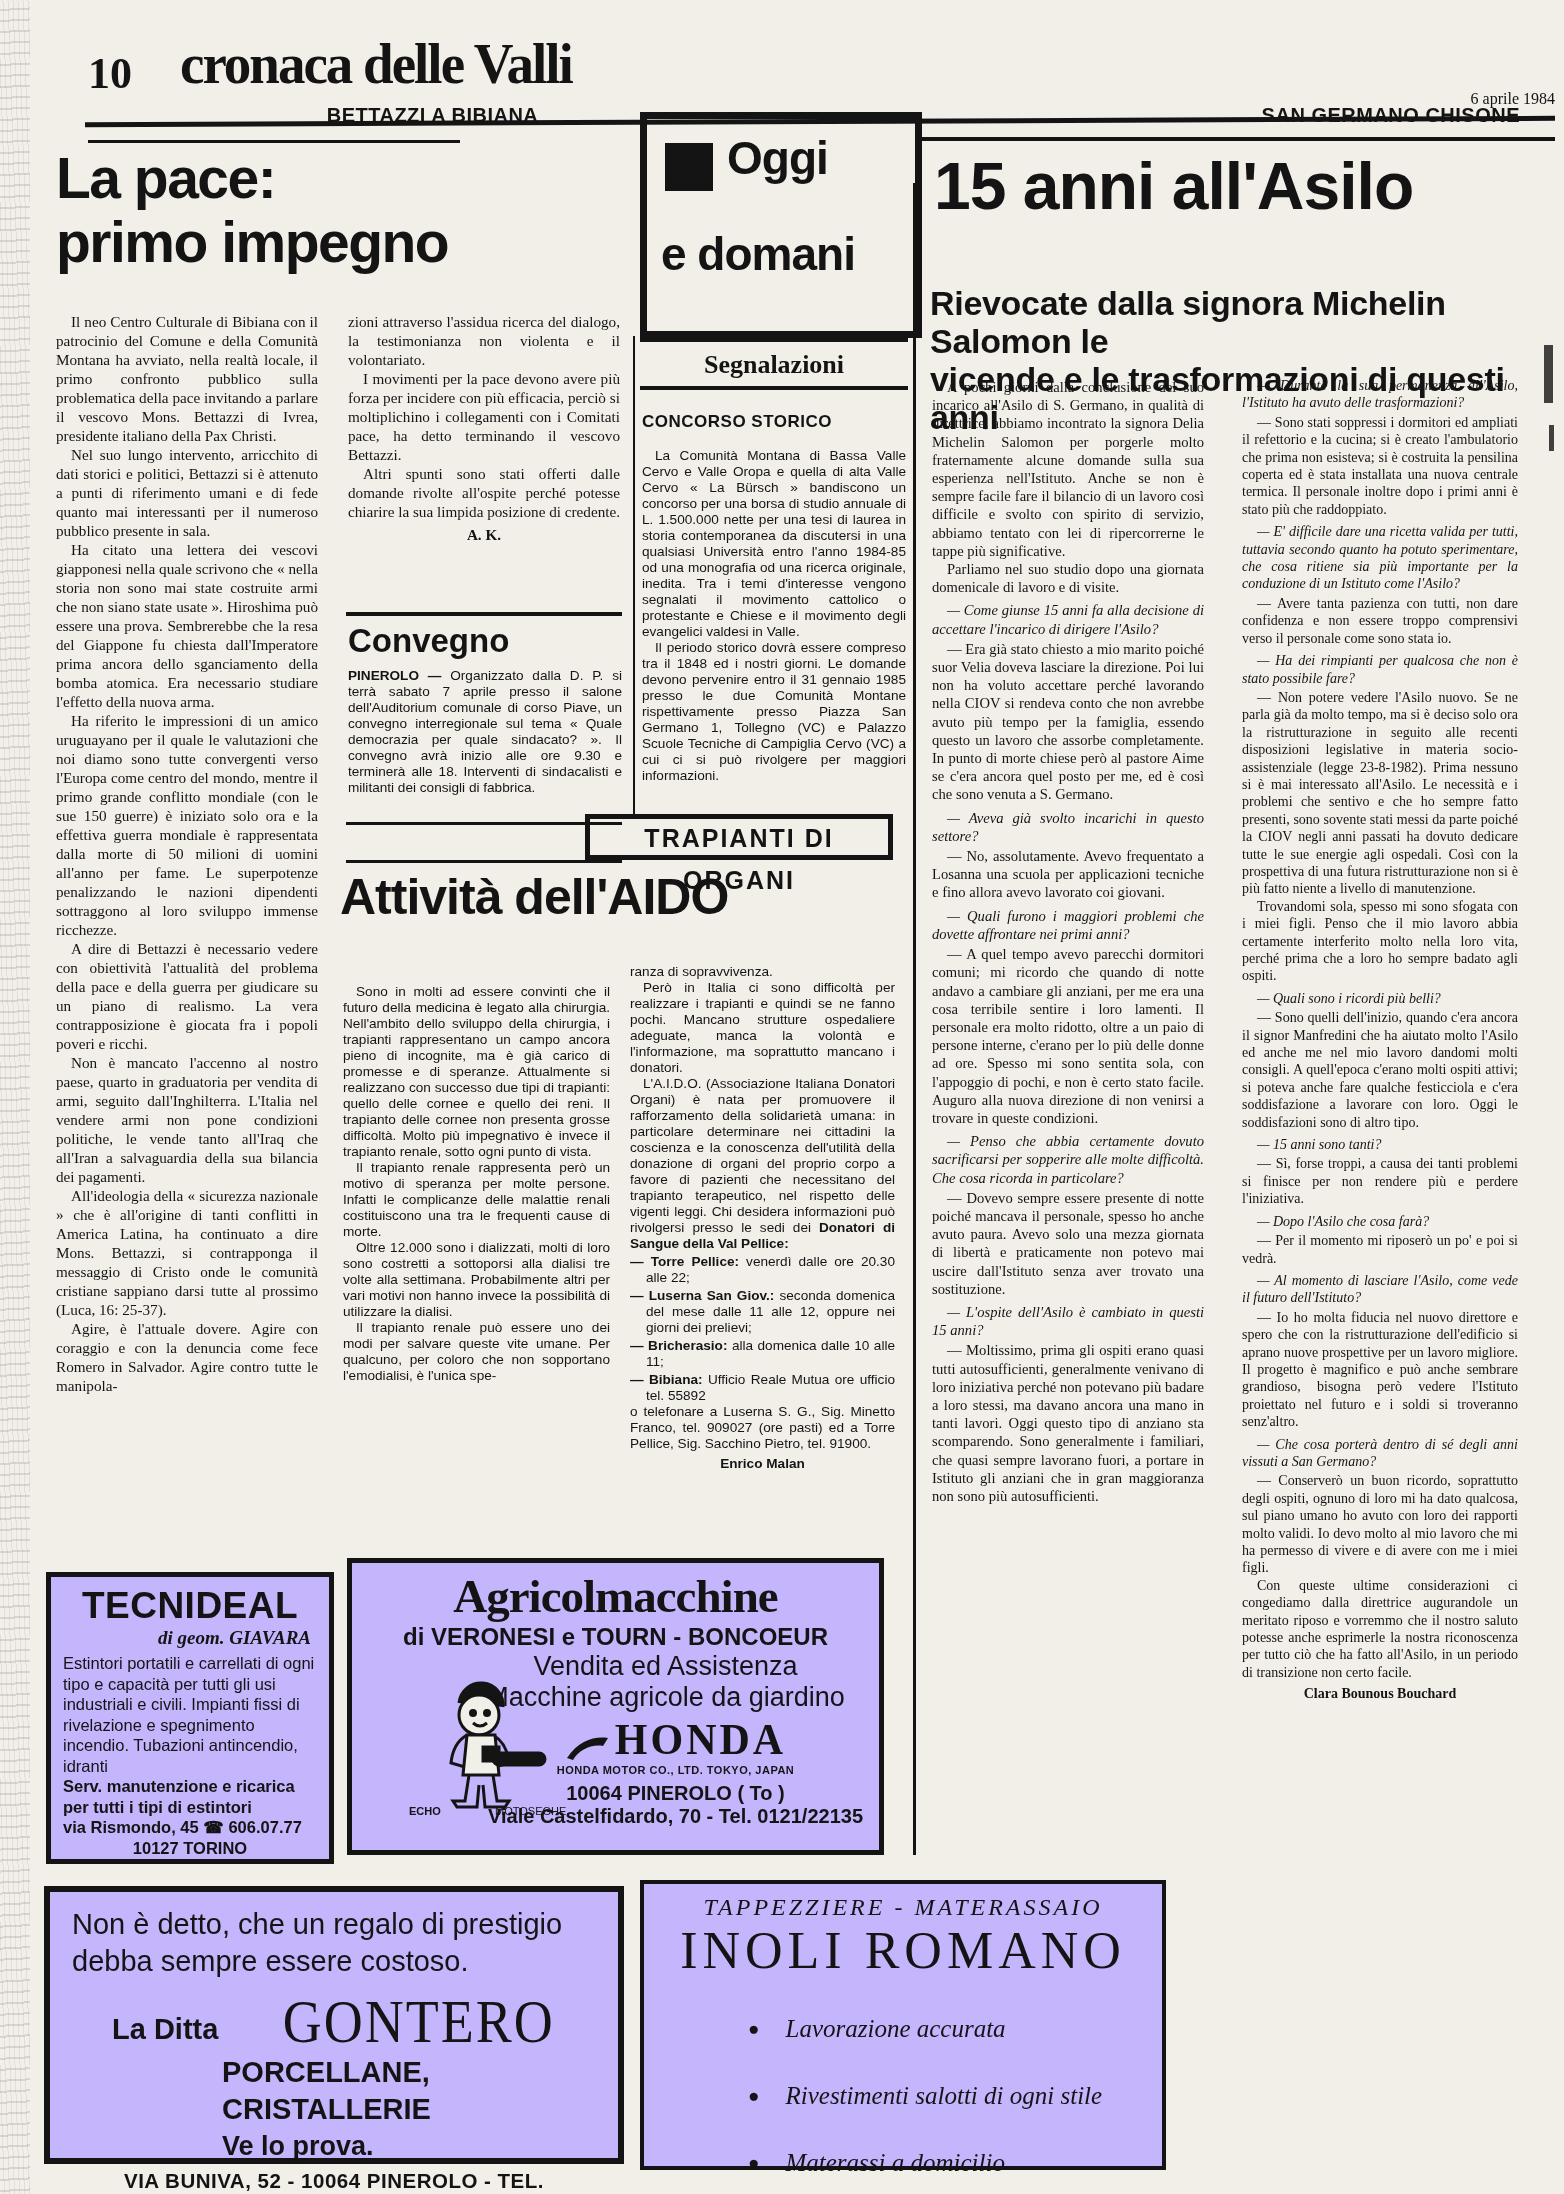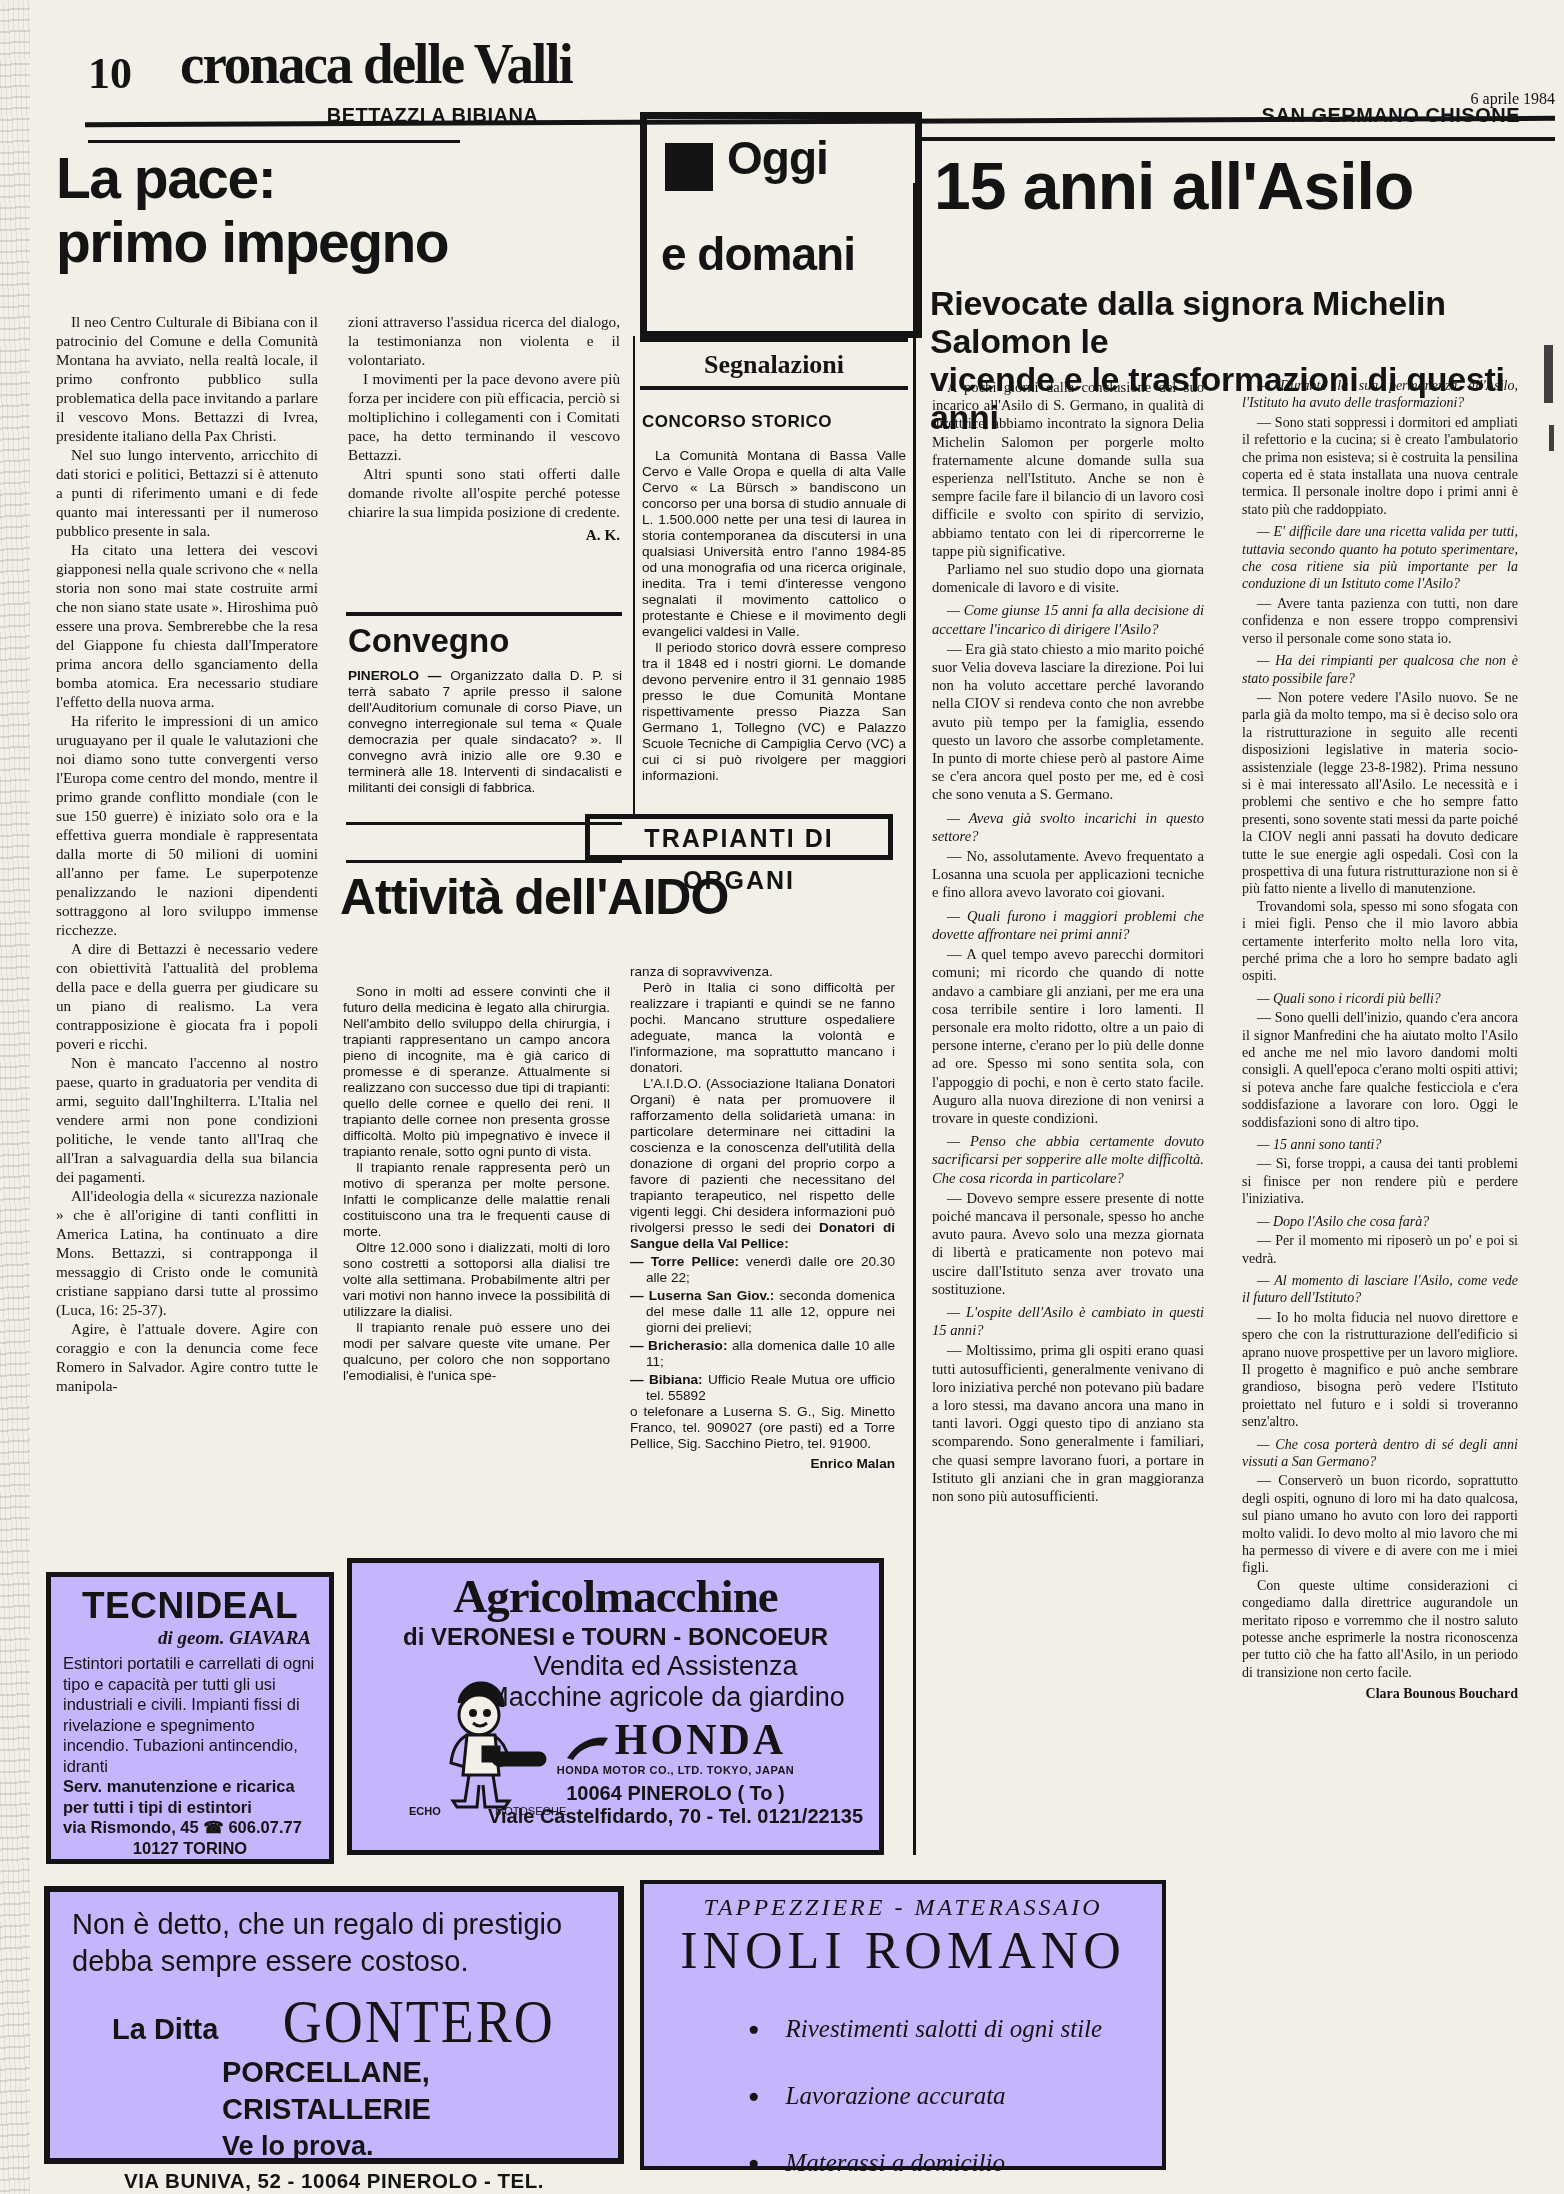--- a/index.html
+++ b/index.html
@@ -31,21 +31,21 @@
   .col{overflow:hidden;text-align:justify;}
   .serifcol .para{margin:0;text-indent:15px;}
   .sanscol{font-family:"Liberation Sans",sans-serif;}
   .sanscol .para{margin:0;text-indent:13px;}
   .lp{font-size:15.2px;line-height:19px;}
   .as1{font-size:14.6px;line-height:18.2px;}
   .as2{font-size:14px;line-height:17.4px;}
   .sm{font-size:13.6px;line-height:16px;}
   .para.q{font-style:italic;margin-top:5px;margin-bottom:2px;}
   .para.noind{text-indent:0;}
-  .para.sign{text-align:right;font-weight:700;font-style:normal;text-indent:0;margin-top:4px;}
+  .para.sign{text-align:center;font-weight:700;font-style:normal;text-indent:0;margin-top:4px;}
   .para.li{text-indent:-16px;padding-left:16px;margin-top:2px;}
   .para.li b{font-weight:700;}
   .para b{font-weight:700;}
 
   
   .boxed{border:5px solid #141414;background:#c4b5fd;box-sizing:border-box;}
   .oggibox{border:7px solid #141414;}
   .oggisq{background:#141414;}
   .oggitxt{font-weight:700;font-size:46px;letter-spacing:-1px;}
   .segband{border-top:4px solid #141414;border-bottom:4px solid #141414;}
@@ -257,20 +257,20 @@
     </div>
     <div class="gon-line gon-bold" style="margin-left:150px;margin-top:2px;">PORCELLANE,  CRISTALLERIE</div>
     <div class="gon-line gon-bold" style="margin-left:150px;font-size:27px;">Ve lo prova.</div>
     <div class="gon-addr center" style="margin-top:4px;">VIA BUNIVA, 52  -  10064 PINEROLO  -  TEL. 0121/74194</div>
   </div>
 
   <div class="abs boxed serif" style="left:640px;top:1880px;width:526px;height:290px;border-width:4px;padding:10px 14px;">
     <div class="ino-kicker center">TAPPEZZIERE  -  MATERASSAIO</div>
     <div class="ino-title center">INOLI  ROMANO</div>
     <div style="margin-left:90px;margin-top:4px;" class="col">
+        <p class="para  ino-item">Lavorazione accurata</p>
         <p class="para  ino-item">Rivestimenti salotti di ogni stile</p>
-        <p class="para  ino-item">Lavorazione accurata</p>
         <p class="para  ino-item">Materassi a domicilio</p>
       </div>
 
   </div>
 
 </div>
 
 </body></html>

